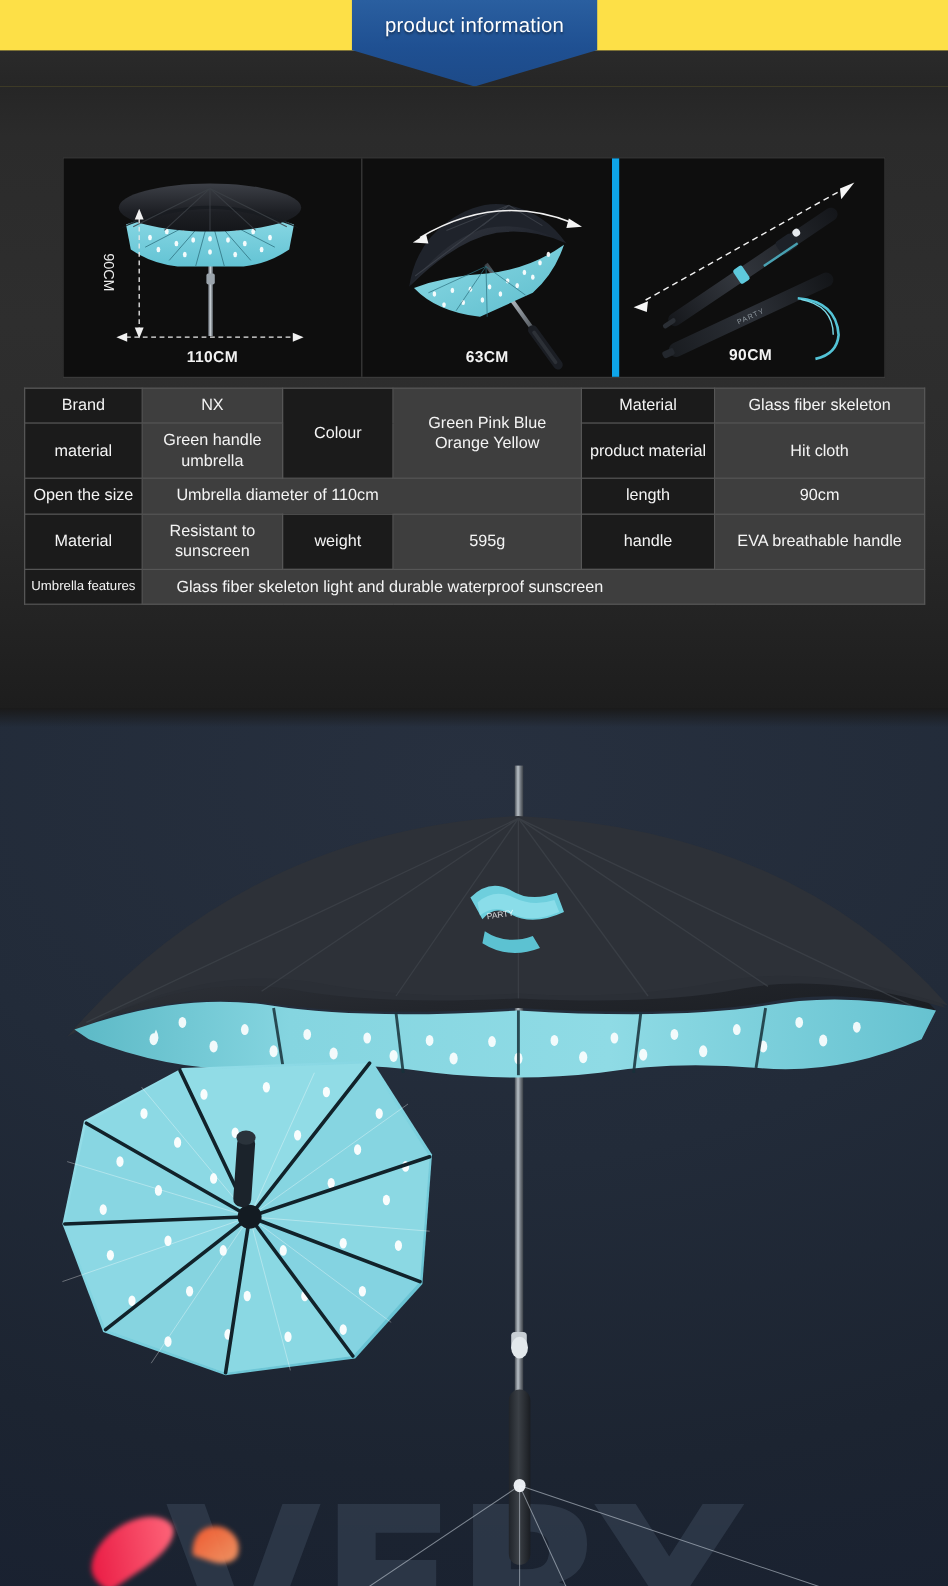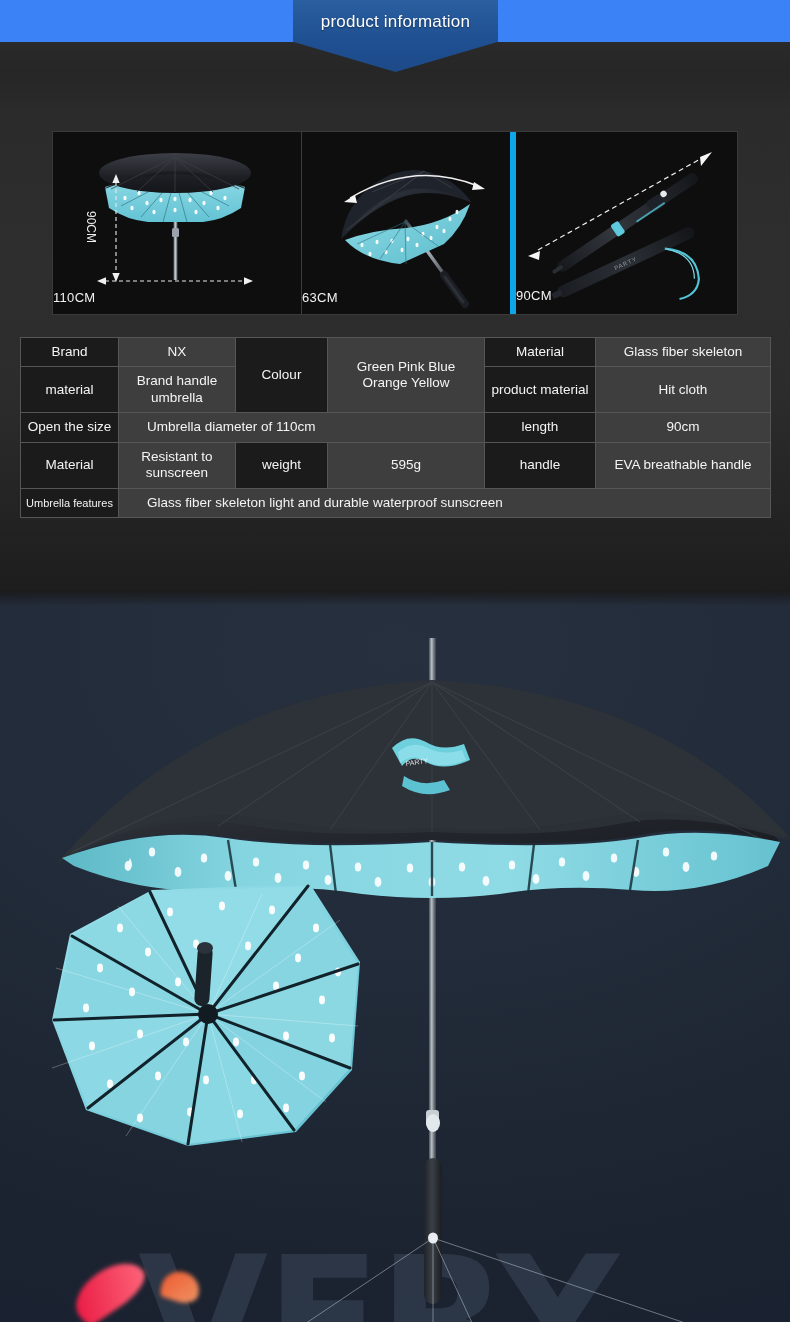--- a/index.html
+++ b/index.html
@@ -7,21 +7,21 @@
   body {
     font-family:"Liberation Sans", sans-serif;
     background:#111;
     color:#fff;
   }
   .page { position:relative; width:790px; height:1322px; }
 
   
   .banner-strip {
     position:relative; width:790px; height:72px;
-    background:#3b82f6;
+    background:#fde047;
     overflow:hidden;
   }
   .banner-strip::after{
     content:""; position:absolute; left:0; top:42px; width:790px; height:30px;
     background:linear-gradient(180deg,#2a2a2a 0%,#262626 100%);
   }
   .banner-chev {
     position:absolute; left:293px; top:0; width:205px; height:72px;
     background:linear-gradient(180deg,#2a5fa0 0%,#1f5092 55%,#1d4a88 100%);
     clip-path:polygon(0 0, 100% 0, 100% 58%, 50% 100%, 0 58%);
@@ -47,36 +47,36 @@
     background:#0e0e0e;
     border:1px solid #3a3a3a;
     display:flex;
   }
   .panel { position:relative; height:100%; overflow:hidden; }
   .panel.p1 { width:249px; border-right:1px solid #3d3d3d; }
   .panel.p2 { width:214px; border-right:6px solid #0ea5e9; }
   .panel.p3 { width:219px; }
 
   .panel-cap {
-    position:absolute; left:0; width:100%; 
-    font-size:13px; color:#f2f2f2; letter-spacing:.3px;
+    position:absolute; left:0; width:100%; text-align:center;
+    font-size:13px; color:#f2f2f2; letter-spacing:.3px;font-weight:bold;
   }
 
   .vlabel {
     position:absolute;
     font-size:12px; color:#eee;
     transform:rotate(90deg);
     transform-origin:center;
     white-space:nowrap;
   }
 
   svg { display:block; }
 
   
-  .tbl-wrap{ margin:22px auto 0; width:750px; }
+  .tbl-wrap{ margin:8px auto 0; width:750px; }
   table.spec{
     width:100%; border-collapse:collapse;
     background:#3e3e3e;
     table-layout:fixed;
   }
   table.spec td{
     border:1px solid #565656;
     font-size:13.5px;
     color:#f4f4f4;
     text-align:center;
@@ -342,21 +342,21 @@
           <tr>
             <td class="lbl">Brand</td>
             <td>NX</td>
             <td class="lbl" rowspan="2">Colour</td>
             <td rowspan="2">Green Pink Blue Orange Yellow</td>
             <td class="lbl">Material</td>
             <td>Glass fiber skeleton</td>
           </tr>
           <tr>
             <td class="lbl">material</td>
-            <td>Brand handle umbrella</td>
+            <td>Green handle umbrella</td>
             <td class="lbl">product material</td>
             <td>Hit cloth</td>
           </tr>
           <tr>
             <td class="lbl">Open the size</td>
             <td colspan="3" class="tight">Umbrella diameter of 110cm</td>
             <td class="lbl">length</td>
             <td>90cm</td>
           </tr>
           <tr>

